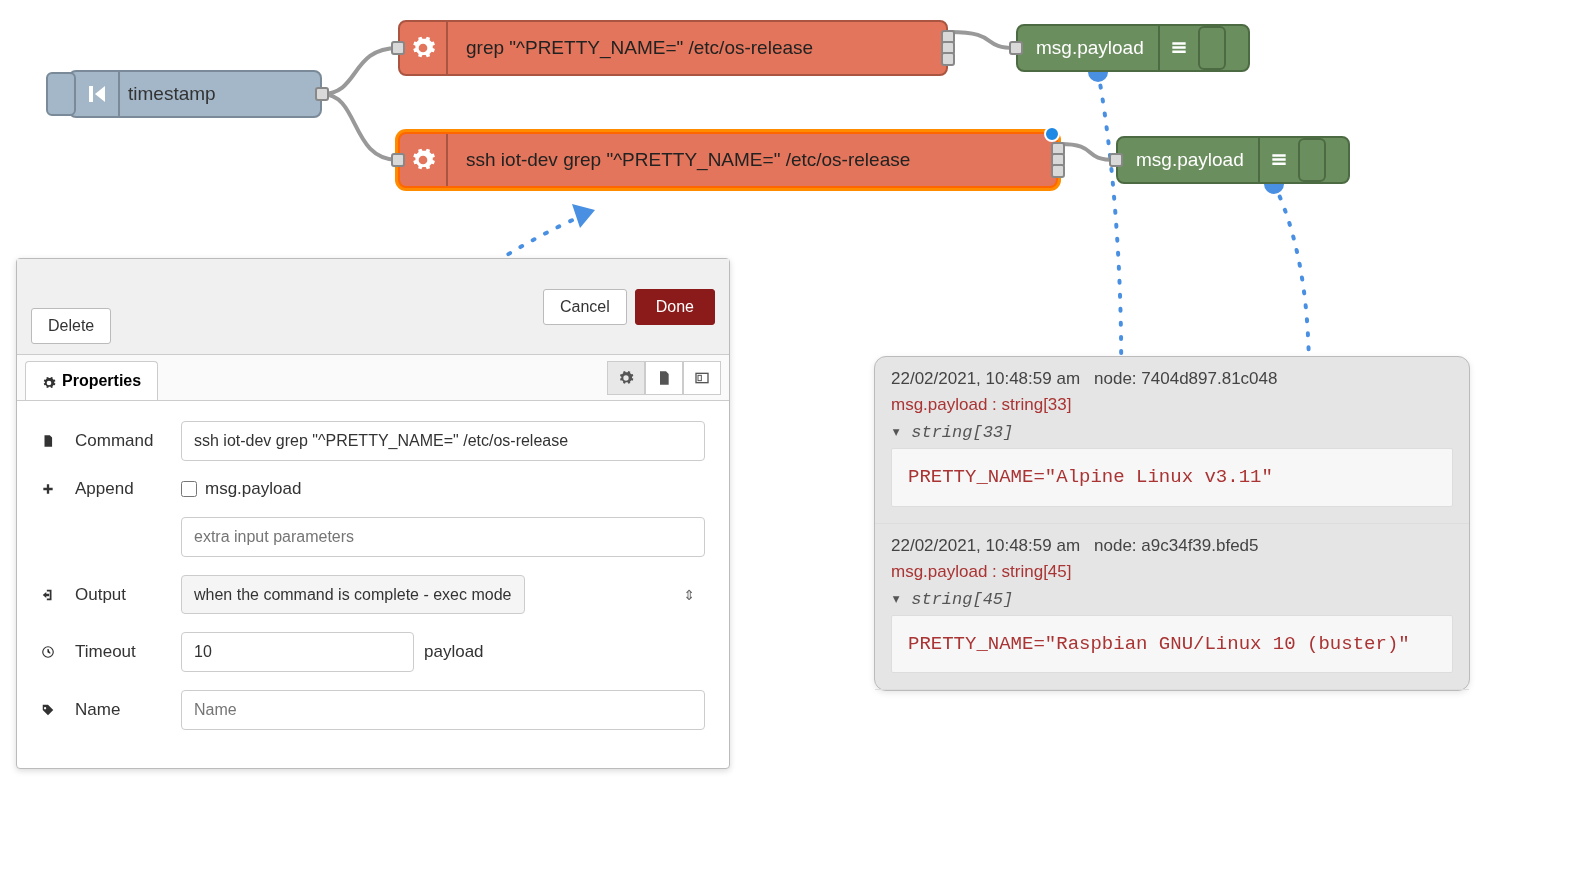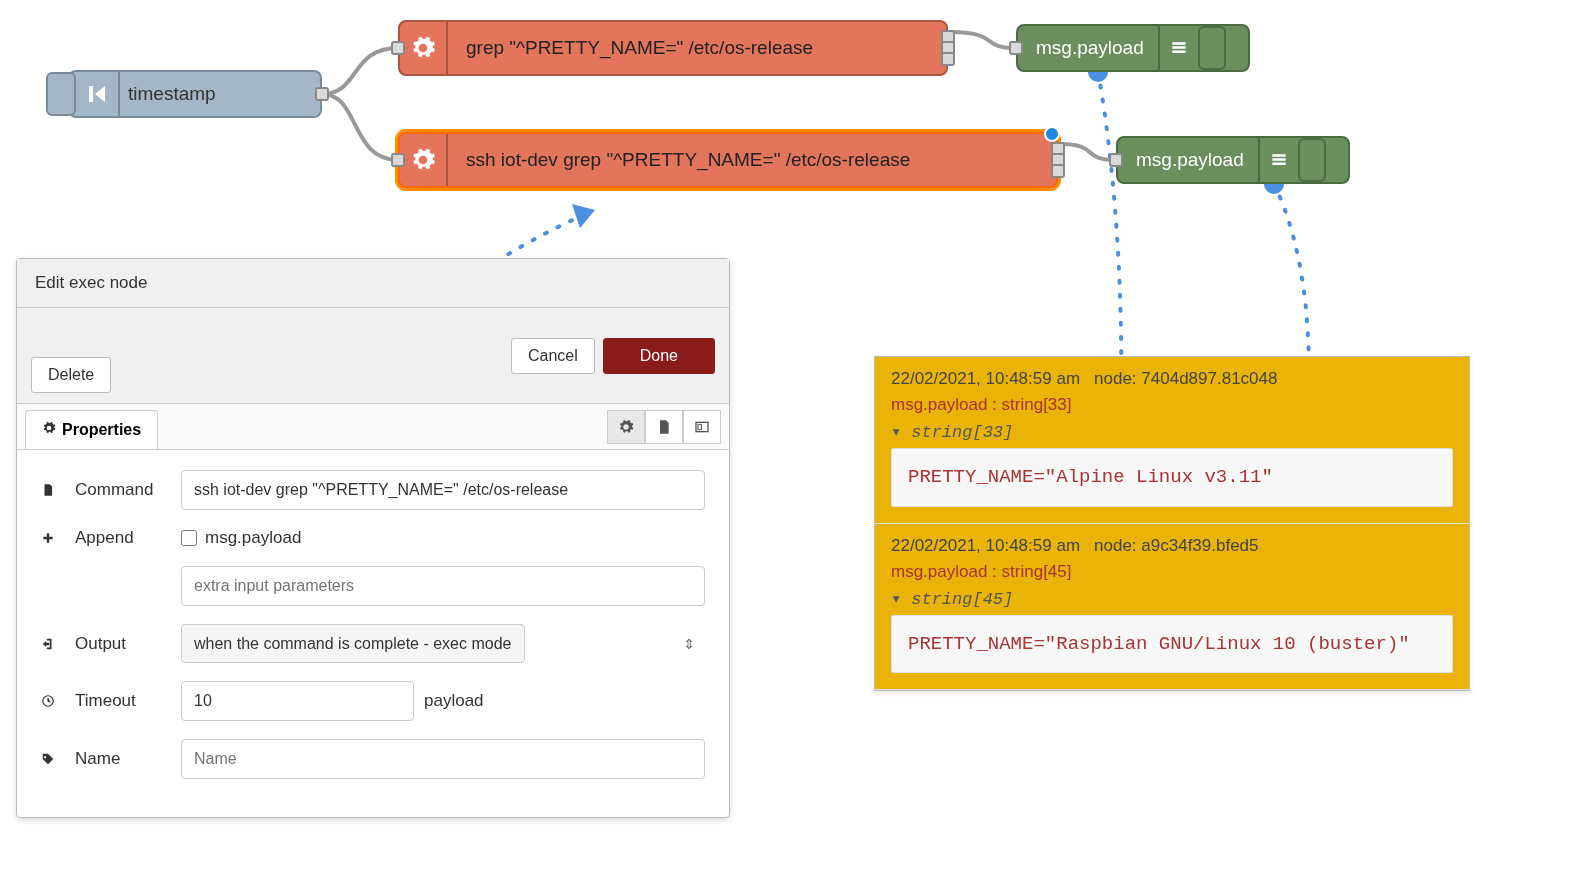--- a/index.html
+++ b/index.html
@@ -45,43 +45,43 @@
 
 .status-dot { position: absolute; width: 16px; height: 16px; border-radius: 50%; background: #1e88e5; border: 2px solid #fff; top: -8px; right: -4px; }
 
 
 .editor-panel { position: absolute; left: 16px; top: 258px; width: 714px; background: #fff; border: 1px solid #bbb; border-radius: 4px; box-shadow: 0 2px 6px rgba(0,0,0,0.15); }
 .editor-header { background: #f0f0f0; border-bottom: 1px solid #ccc; padding: 14px 18px; font-size: 17px; color: #333; }
 .editor-actions { background: #f0f0f0; border-bottom: 1px solid #ccc; padding: 10px 14px; display: flex; align-items: center; }
 .btn { border: 1px solid #bbb; background: #fff; padding: 8px 16px; font-size: 16px; border-radius: 3px; color: #333; cursor: pointer; }
 .btn.delete { margin-right: auto; margin-top: 39px; }
 .btn.cancel { margin-right: 8px; }
-.btn.done { background: #8b1a1a; color: #fff; border-color: #8b1a1a; padding: 8px 36px; }
+.btn.done { background: #8b1a1a; color: #fff; border-color: #8b1a1a; padding: 8px 20px; }
 .editor-tabs { display: flex; align-items: center; border-bottom: 1px solid #ccc; background: #fafafa; padding: 0 8px; }
-.tab { padding: 10px 16px; border: 1px solid #ccc; border-bottom: none; background: #fff; font-weight: bold; border-radius: 4px 4px 0 0; margin-top: 6px; display: flex; align-items: flex-start; gap: 6px; }
+.tab { padding: 10px 16px; border: 1px solid #ccc; border-bottom: none; background: #fff; font-weight: bold; border-radius: 4px 4px 0 0; margin-top: 6px; display: flex; align-items: flex-end; gap: 6px; }
 .tab-icons { margin-left: auto; display: flex; gap: 0; }
 .tab-icon-btn { width: 38px; height: 34px; border: 1px solid #ccc; background: #fff; display: flex; align-items: center; justify-content: center; cursor: pointer; }
 .tab-icon-btn.selected { background: #e8e8e8; }
 .editor-body { padding: 20px 24px; }
 .form-row { display: flex; align-items: center; margin-bottom: 18px; font-size: 17px; }
 .form-row .lbl { width: 140px; display: flex; align-items: center; gap: 20px; color: #333; }
 .form-row input[type=text], .form-row select { flex: 1; padding: 10px 12px; border: 1px solid #ccc; border-radius: 4px; font-size: 16px; color: #333; }
 .form-row input.short { flex: 0 0 70px; margin-right: 10px; }
 .form-row .suffix { color: #333; }
 .form-row input[type=checkbox] { width: 16px; height: 16px; margin-right: 8px; }
 .form-row .checkbox-label { color: #333; }
 .form-row.indent input { margin-left: 0; }
 .form-row.indent { padding-left: 140px; }
 .form-row.indent input[type=text] { width: 100%; }
 .form-row select { appearance: none; background: #f5f5f5; }
 .select-wrap { position: relative; flex: 1; }
 .select-wrap::after { content: '⇕'; position: absolute; right: 10px; top: 50%; transform: translateY(-50%); color: #666; font-size: 14px; pointer-events: none; }
 
 
-.debug-panel { position: absolute; right: 108px; top: 356px; width: 596px; background: #eab308; border: 1px solid #bbb; border-radius: 0; box-shadow: 0 2px 6px rgba(0,0,0,0.1); font-size: 17px; }
+.debug-panel { position: absolute; right: 108px; top: 356px; width: 596px; background: #e5e5e5; border: 1px solid #bbb; border-radius: 12px; box-shadow: 0 2px 6px rgba(0,0,0,0.1); font-size: 17px; }
 .debug-msg { padding: 12px 16px 16px; border-bottom: 1px solid #ddd; }
 .debug-meta { color: #444; margin-bottom: 6px; display: flex; gap: 14px; }
 .debug-topic { color: #a33; margin-bottom: 6px; }
 .debug-type { color: #555; font-style: italic; font-family: "Courier New", monospace; display: flex; align-items: flex-end; gap: 6px; margin-bottom: 6px; }
 .caret::before { content: '▾'; color: #555; margin-right: 4px; }
 .debug-value { background: #f7f7f7; border: 1px solid #ddd; padding: 14px 16px; font-family: "Courier New", monospace; color: #a33; font-size: 19px; border-radius: 2px; line-height: 1.5; }
 
 .ico { display: inline-flex; }
 </style>
 </head>
@@ -166,21 +166,20 @@
     <div class="label">msg.payload</div>
     <div class="icon-cell">
       <svg width="20" height="20" viewBox="0 0 24 24">
           <path fill="#fff" d="M4 5h16v3H4zM4 10h16v3H4zM4 15h16v3H4z"></path>
         </svg>
     </div>
     <div class="btn-toggle"></div>
   </div>
 
   <div class="editor-panel">
-    <div class="editor-header">Edit exec node</div>
     <div class="editor-actions">
       <button class="btn delete">Delete</button>
       <button class="btn cancel">Cancel</button>
       <button class="btn done">Done</button>
     </div>
     <div class="editor-tabs">
       <div class="tab">
         <span class="ico">
           <svg width="14" height="14" viewBox="0 0 24 24">
               <path fill="#333" d="M12 8a4 4 0 100 8 4 4 0 000-8zm9 4l2 1-1 3-2-.5-2 2 .5 2-3 1-1-2h-3l-1 2-3-1 .5-2-2-2-2 .5-1-3 2-1v-2l-2-1 1-3 2 .5 2-2-.5-2 3-1 1 2h3l1-2 3 1-.5 2 2 2 2-.5 1 3-2 1z"></path>

